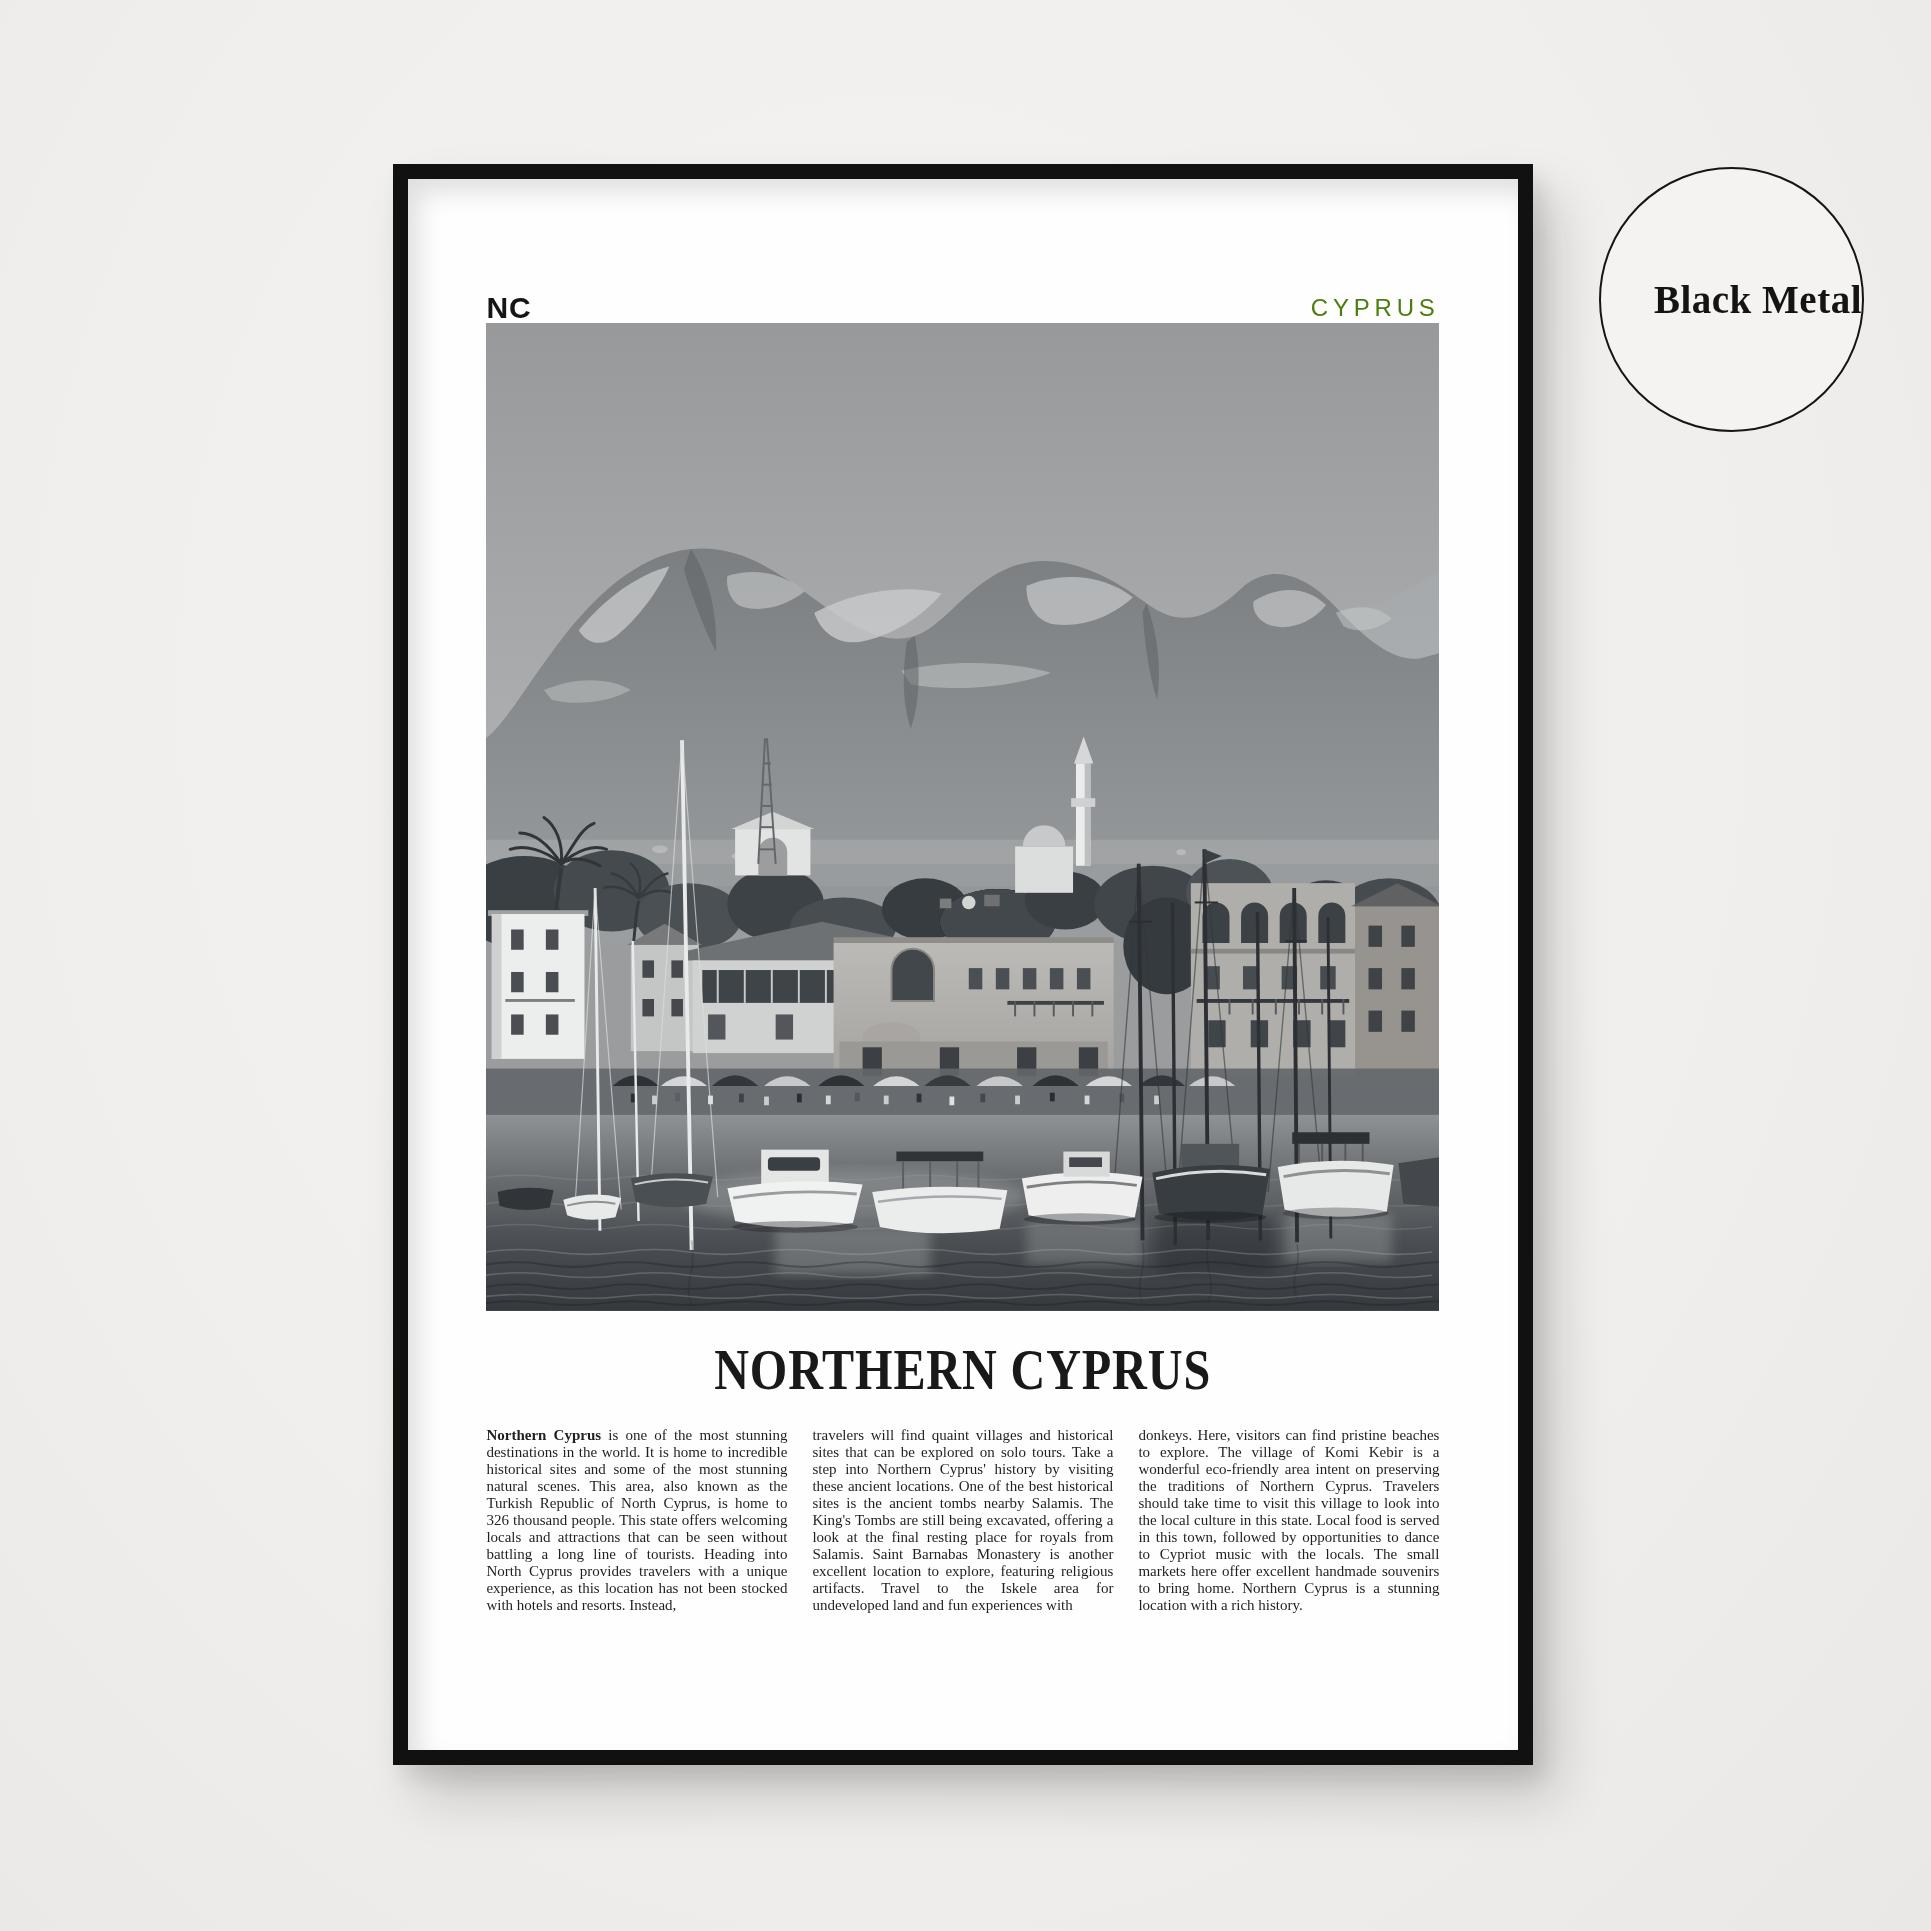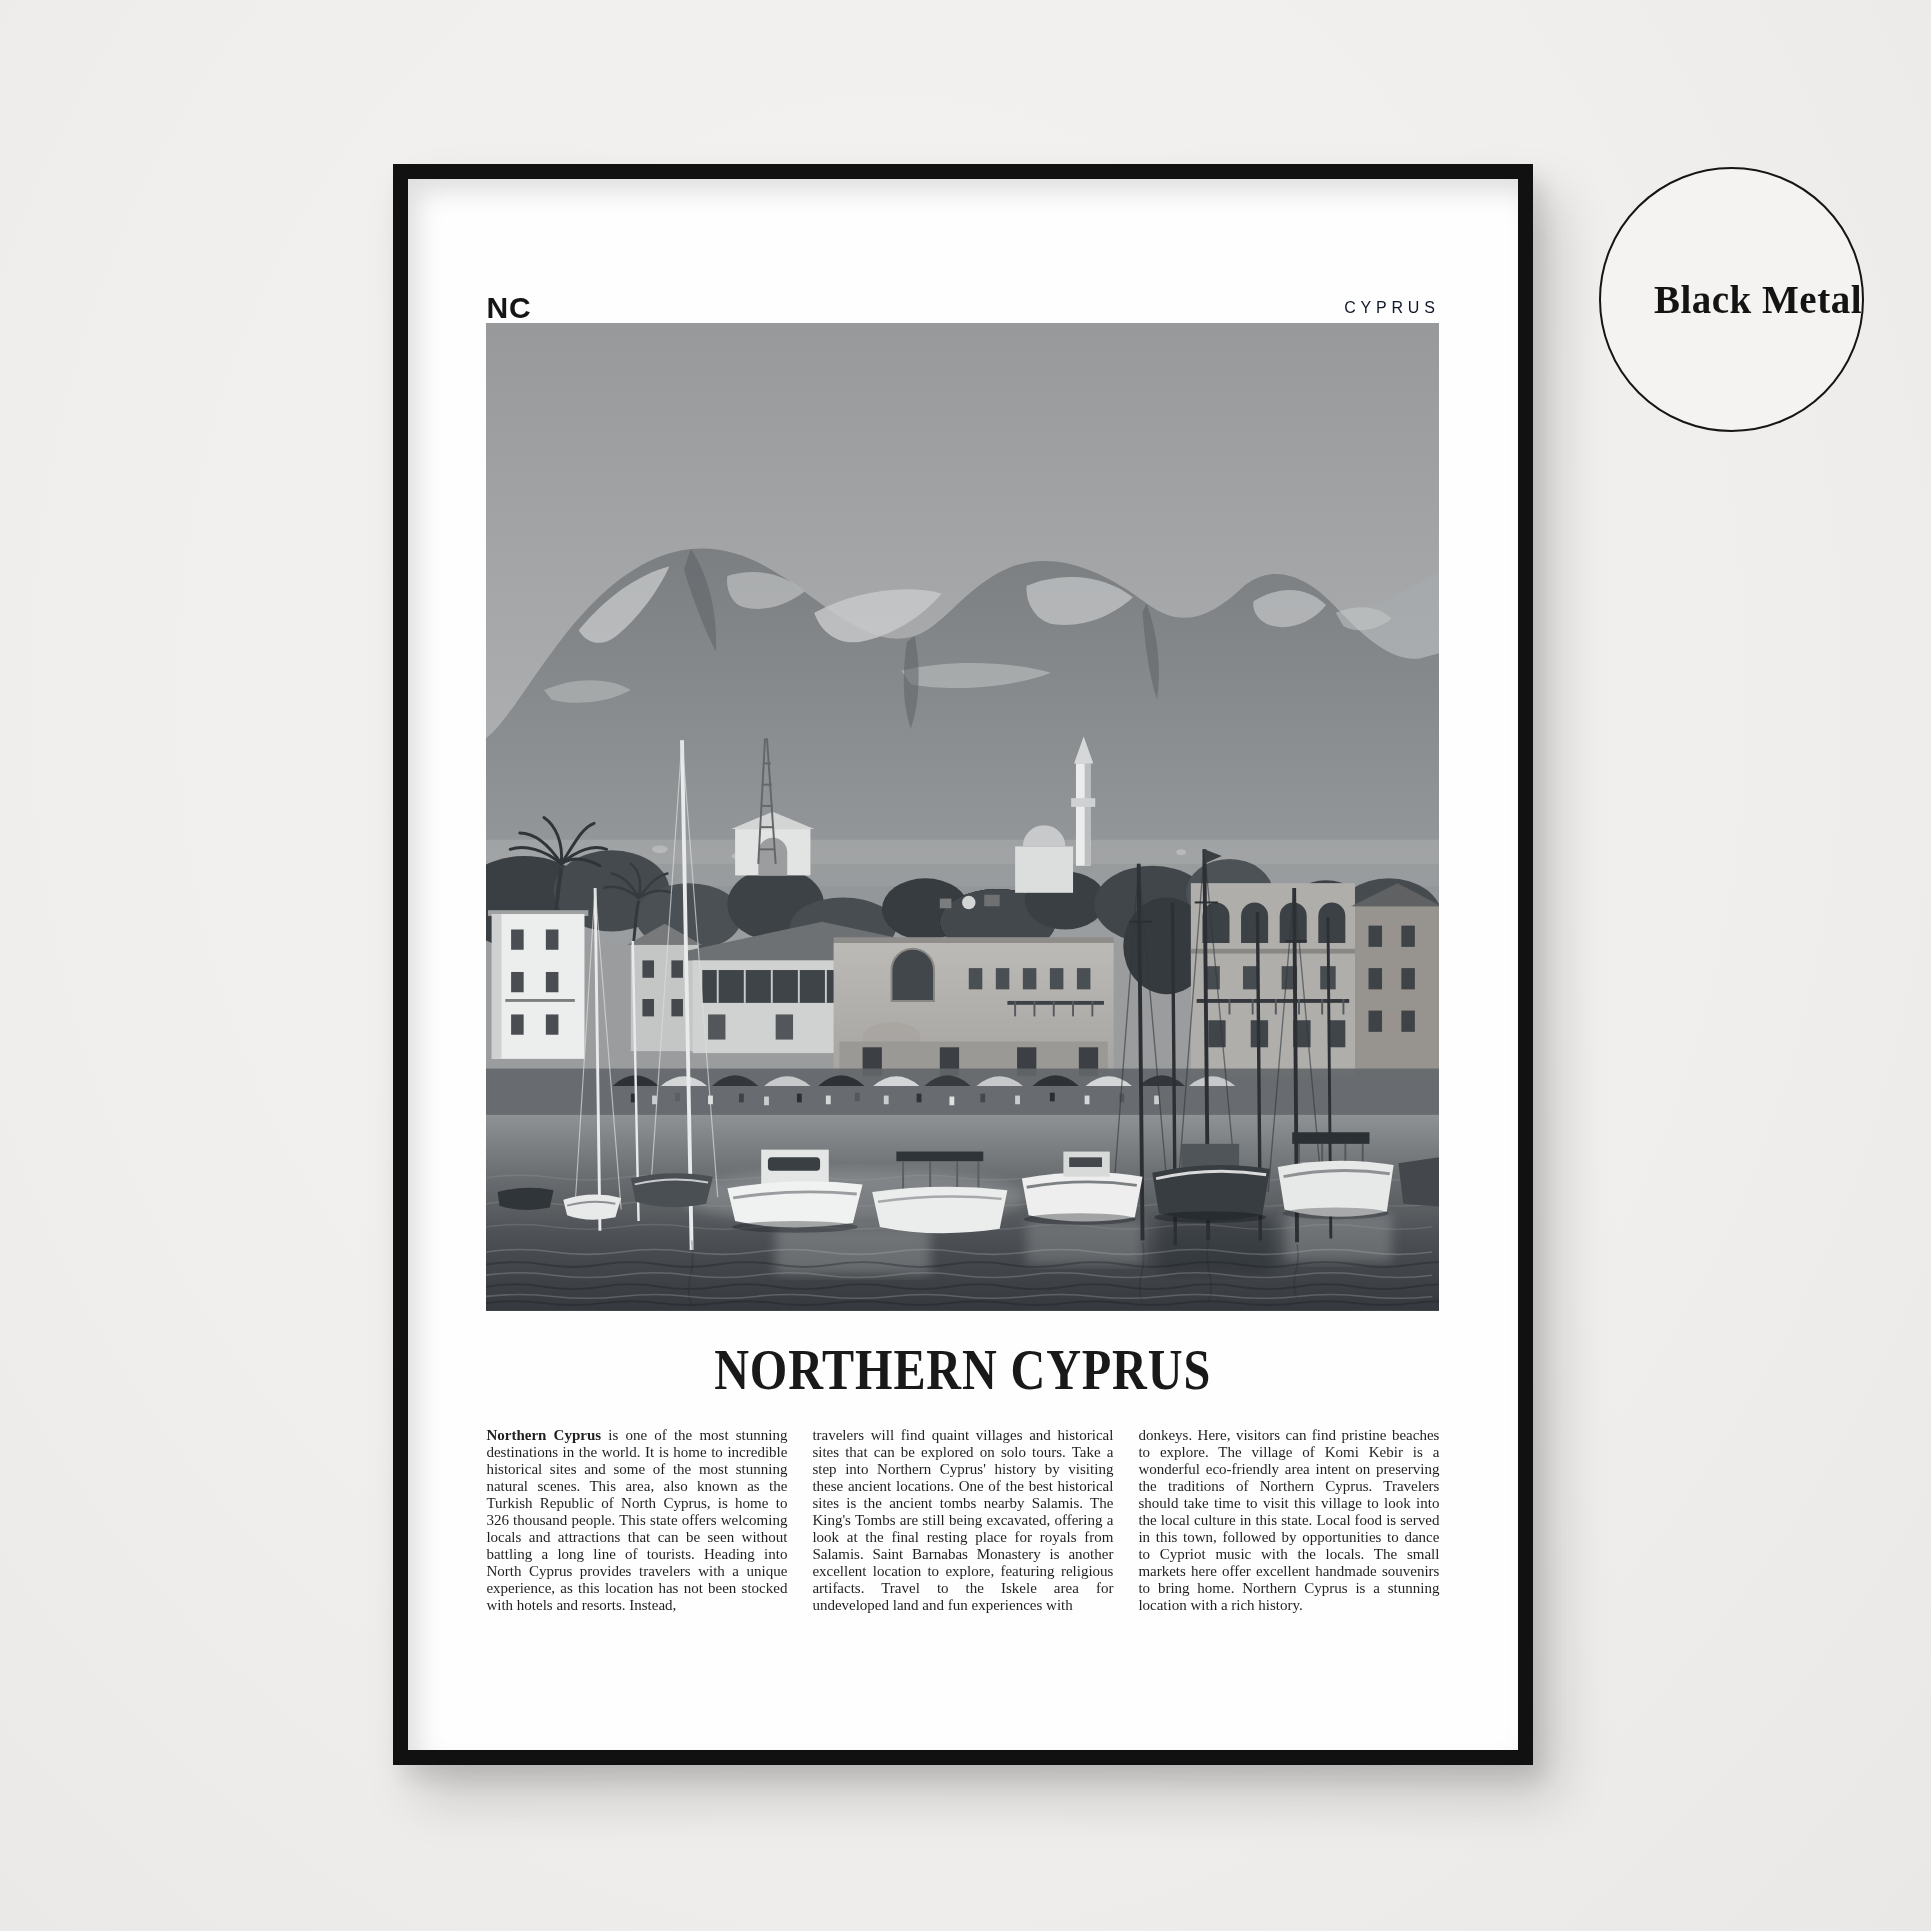--- a/index.html
+++ b/index.html
@@ -15,21 +15,21 @@
   }
   .poster{
     position:relative;width:100%;height:100%;background:#fefefe;
     box-shadow:inset 11.6px 13.5px 25px rgba(0,0,0,.12);
   }
   .poster-header{
     position:absolute;left:78px;right:78px;top:88px;
     display:flex;justify-content:space-between;align-items:center;margin-top:24px;
   }
   .initials{font-weight:bold;font-size:30px;letter-spacing:1px;color:#151515;}
-  .country{font-size:16px;letter-spacing:4.8px;color:#0f172a;}
+  .country{font-size:24px;letter-spacing:4.8px;color:#4d7c0f;}
   .photo{
     position:absolute;left:78px;top:144px;width:953px;height:988px;
     overflow:hidden;background:#9a9c9e;
   }
   .photo svg{display:block;width:100%;height:100%;}
   .title{
     position:absolute;left:0;right:0;top:1162px;margin:0;text-align:center;
     font-family:"Liberation Serif",serif;font-weight:bold;font-size:56px;line-height:58px;
     color:#191919;letter-spacing:1px;transform:scaleX(.86);
   }

